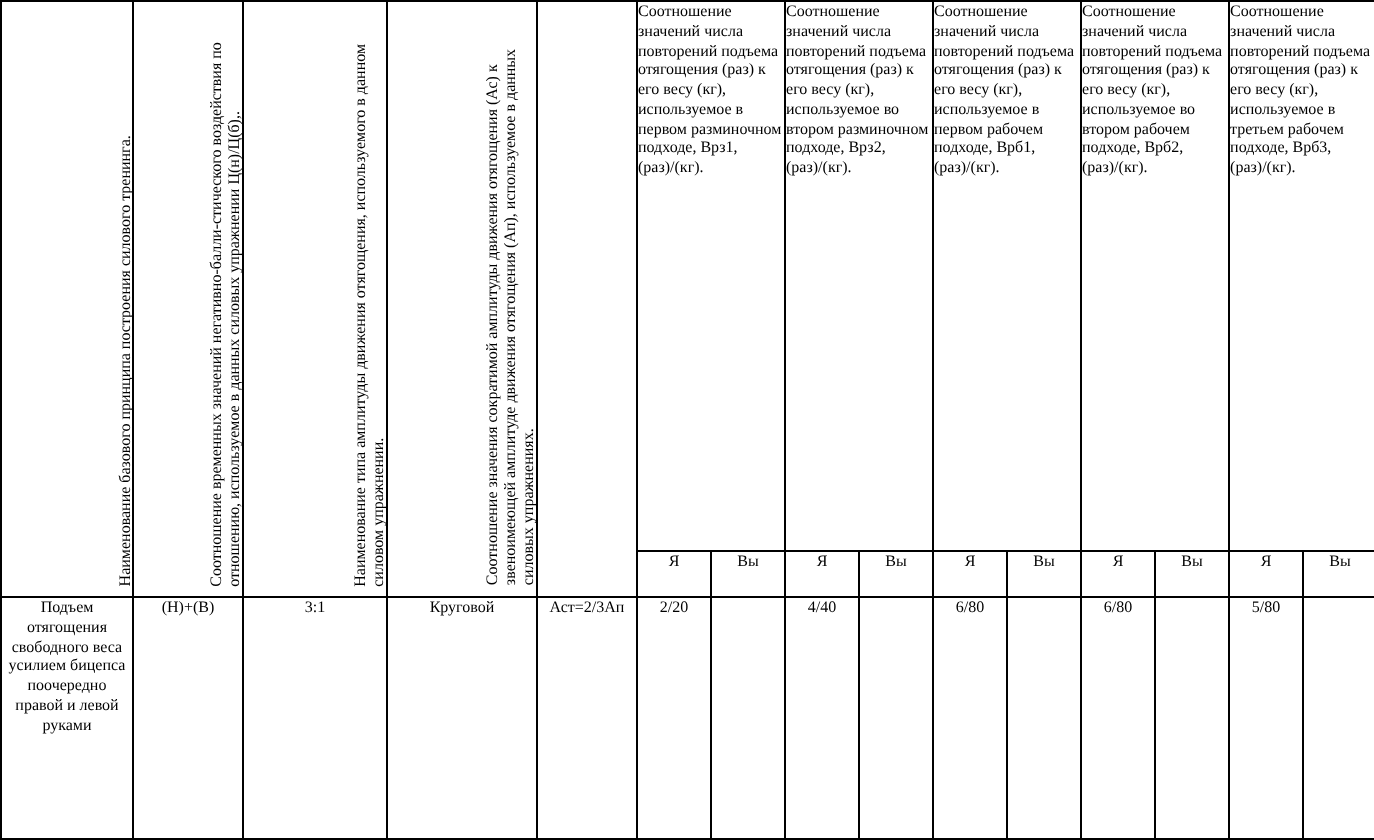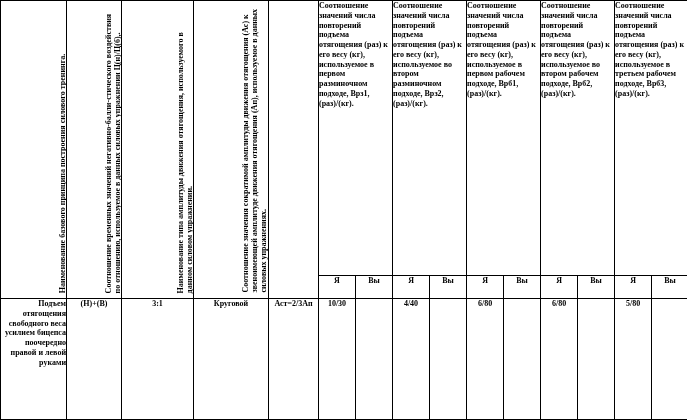--- a/index.html
+++ b/index.html
@@ -18,21 +18,21 @@
   table.sheet {
     border-collapse: collapse;
     table-layout: fixed;
     width: 687px;
     height: 420px;
   }
   table.sheet td, table.sheet th {
     border: 1px solid #000000;
     padding: 0;
     vertical-align: top;
-    font-weight: bold;
+    font-weight: normal;
     font-size: 8px;
     line-height: 1.22;
   }
   
   .vhead {
     height: 290px;
     position: relative;
     padding: 0;
   }
   .vhead .rot {
@@ -74,21 +74,21 @@
   }
   .datacell {
     text-align: center;
     vertical-align: middle;
     font-size: 8px;
     height: 120px;
   }
   .firstcol {
     padding: 3px 3px 3px 3px;
     vertical-align: top;
-    text-align: right;
+    text-align: center;
     font-size: 8px;
     line-height: 1.25;
   }
   .centercell {
     text-align: center;
     vertical-align: middle;
     font-size: 8px;
     margin-left: 25px;
   }
 </style>
@@ -162,21 +162,21 @@
     <td class="subhead">Вы</td>
   </tr>
 
   <tr>
     <td class="firstcol">Подъем отягощения свободного веса усилием бицепса поочередно правой и левой руками</td>
     <td class="centercell">(Н)+(В)</td>
     <td class="centercell">3:1</td>
     <td class="centercell">Круговой</td>
     <td class="centercell">Аст=2/3Ап</td>
 
-    <td class="datacell">10/30</td>
+    <td class="datacell">2/20</td>
     <td class="datacell"></td>
     <td class="datacell">4/40</td>
     <td class="datacell"></td>
     <td class="datacell">6/80</td>
     <td class="datacell"></td>
     <td class="datacell">6/80</td>
     <td class="datacell"></td>
     <td class="datacell">5/80</td>
     <td class="datacell"></td>
   </tr>

